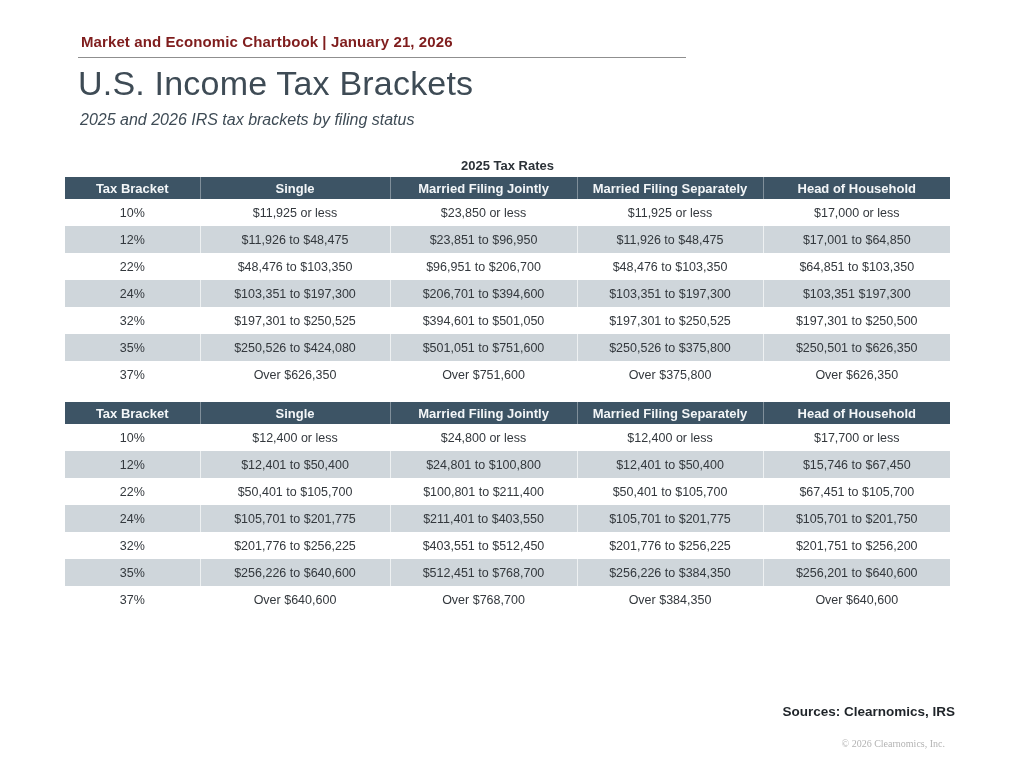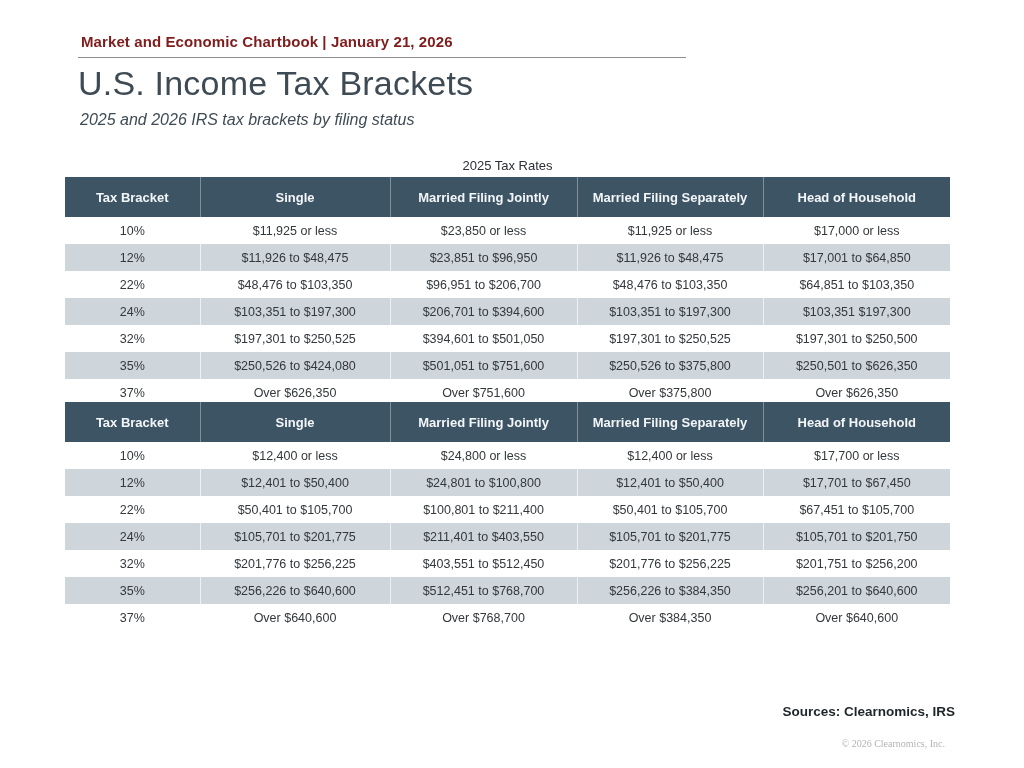--- a/index.html
+++ b/index.html
@@ -51,31 +51,31 @@
     position: absolute; left: 80px; top: 111px;
     font-size: 16px; font-style: italic; font-weight: 500; color: #3e4b55;
   }
 
   
   .table-block { position: absolute; left: 65px; width: 885px; }
   .table-block.t2025 { top: 158px; }
   .table-block.t2026 { top: 402px; }
 
   .table-title {
-    text-align: center; font-size: 13px; font-weight: 400;
+    text-align: center; font-size: 13px; font-weight: 700;
     color: #2b3137; margin-bottom: 4px;
   }
   table.tax-table {
     border-collapse: collapse; table-layout: fixed;
     width: 885px;
   }
   table.tax-table th {
     background: #3d5465; color: #f3f6f8;
     font-size: 13px; font-weight: 600;
-    height: 40px; padding: 0; text-align: center;
+    height: 22px; padding: 0; text-align: center;
     border-left: 1px solid rgba(255,255,255,0.35);
   }
   table.tax-table th:first-child { border-left: none; }
   table.tax-table td {
     height: 27px; padding: 0; text-align: center;
     font-size: 12.5px; color: #33383d;
     border-left: 1px solid rgba(255,255,255,0.65);
   }
   table.tax-table td:first-child { border-left: none; }
   table.tax-table tbody tr:nth-child(even) td { background: #cfd6db; }
@@ -200,21 +200,21 @@
             <td>$12,400 or less</td>
             <td>$24,800 or less</td>
             <td>$12,400 or less</td>
             <td>$17,700 or less</td>
           </tr>
           <tr>
             <td>12%</td>
             <td>$12,401 to $50,400</td>
             <td>$24,801 to $100,800</td>
             <td>$12,401 to $50,400</td>
-            <td>$17,701 to $67,450</td>
+            <td>$15,746 to $67,450</td>
           </tr>
           <tr>
             <td>22%</td>
             <td>$50,401 to $105,700</td>
             <td>$100,801 to $211,400</td>
             <td>$50,401 to $105,700</td>
             <td>$67,451 to $105,700</td>
           </tr>
           <tr>
             <td>24%</td>

